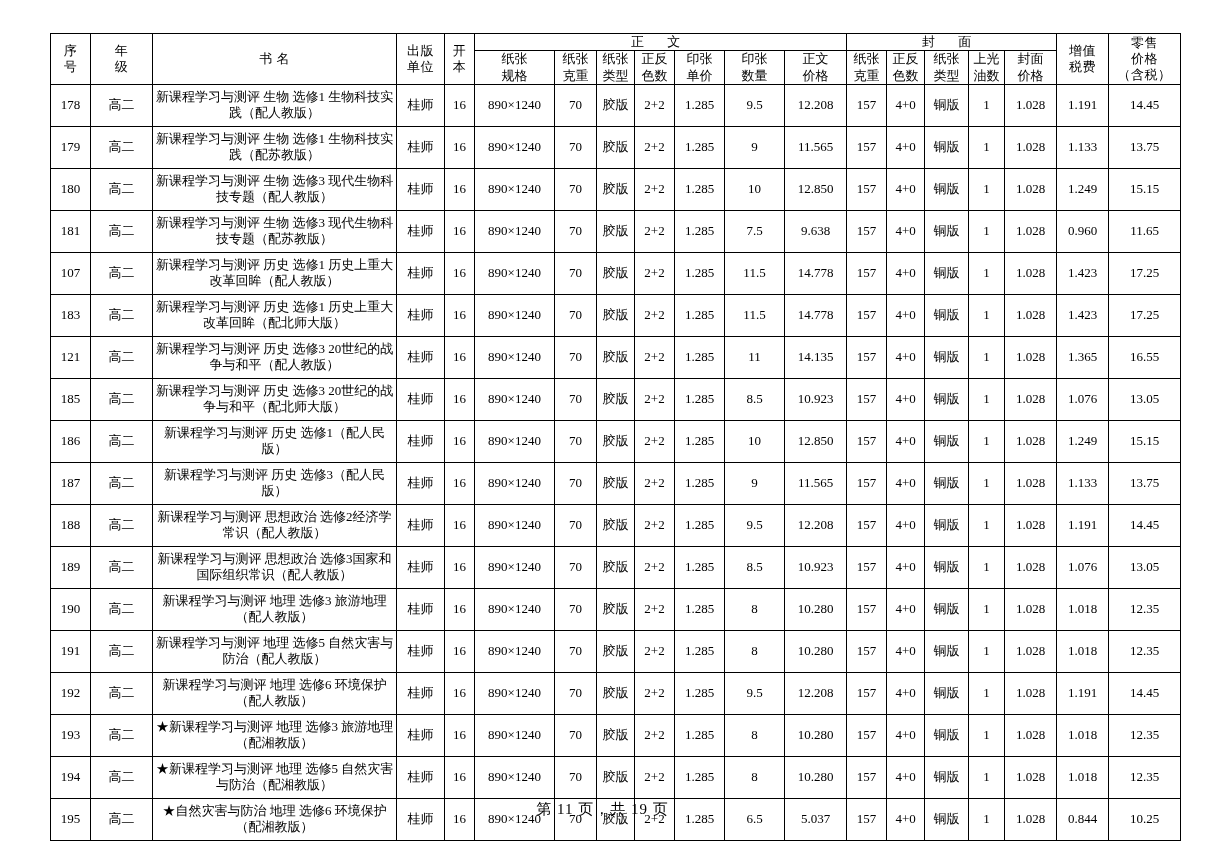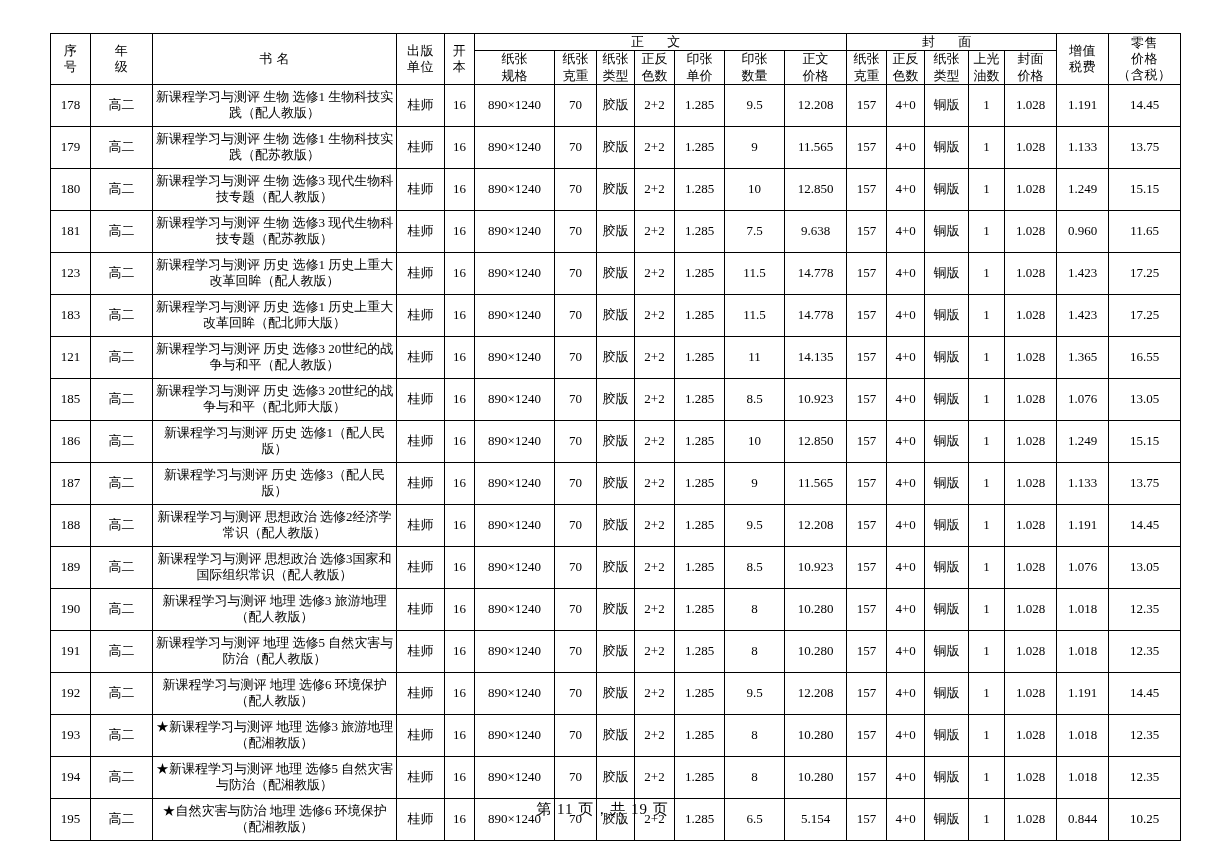--- a/index.html
+++ b/index.html
@@ -267,21 +267,21 @@
         <td class="num-cell">9.638</td>
         <td class="num-cell">157</td>
         <td class="num-cell">4+0</td>
         <td class="num-cell">铜版</td>
         <td class="num-cell">1</td>
         <td class="num-cell">1.028</td>
         <td class="num-cell">0.960</td>
         <td class="num-cell">11.65</td>
       </tr>
       <tr class="row-h">
-        <td class="num-cell">123</td>
+        <td class="num-cell">107</td>
         <td class="num-cell">高二</td>
         <td class="title-cell">新课程学习与测评  历史  选修1  历史上重大改革回眸（配人教版）</td>
         <td class="num-cell">桂师</td>
         <td class="num-cell">16</td>
         <td class="small-cell">890×1240</td>
         <td class="num-cell">70</td>
         <td class="num-cell">胶版</td>
         <td class="num-cell">2+2</td>
         <td class="num-cell">1.285</td>
         <td class="num-cell">11.5</td>
@@ -551,21 +551,21 @@
         <td class="num-cell">高二</td>
         <td class="title-cell">★自然灾害与防治  地理  选修6  环境保护（配湘教版）</td>
         <td class="num-cell">桂师</td>
         <td class="num-cell">16</td>
         <td class="small-cell">890×1240</td>
         <td class="num-cell">70</td>
         <td class="num-cell">胶版</td>
         <td class="num-cell">2+2</td>
         <td class="num-cell">1.285</td>
         <td class="num-cell">6.5</td>
-        <td class="num-cell">5.154</td>
+        <td class="num-cell">5.037</td>
         <td class="num-cell">157</td>
         <td class="num-cell">4+0</td>
         <td class="num-cell">铜版</td>
         <td class="num-cell">1</td>
         <td class="num-cell">1.028</td>
         <td class="num-cell">0.844</td>
         <td class="num-cell">10.25</td>
       </tr>
     </tbody>
   </table>

